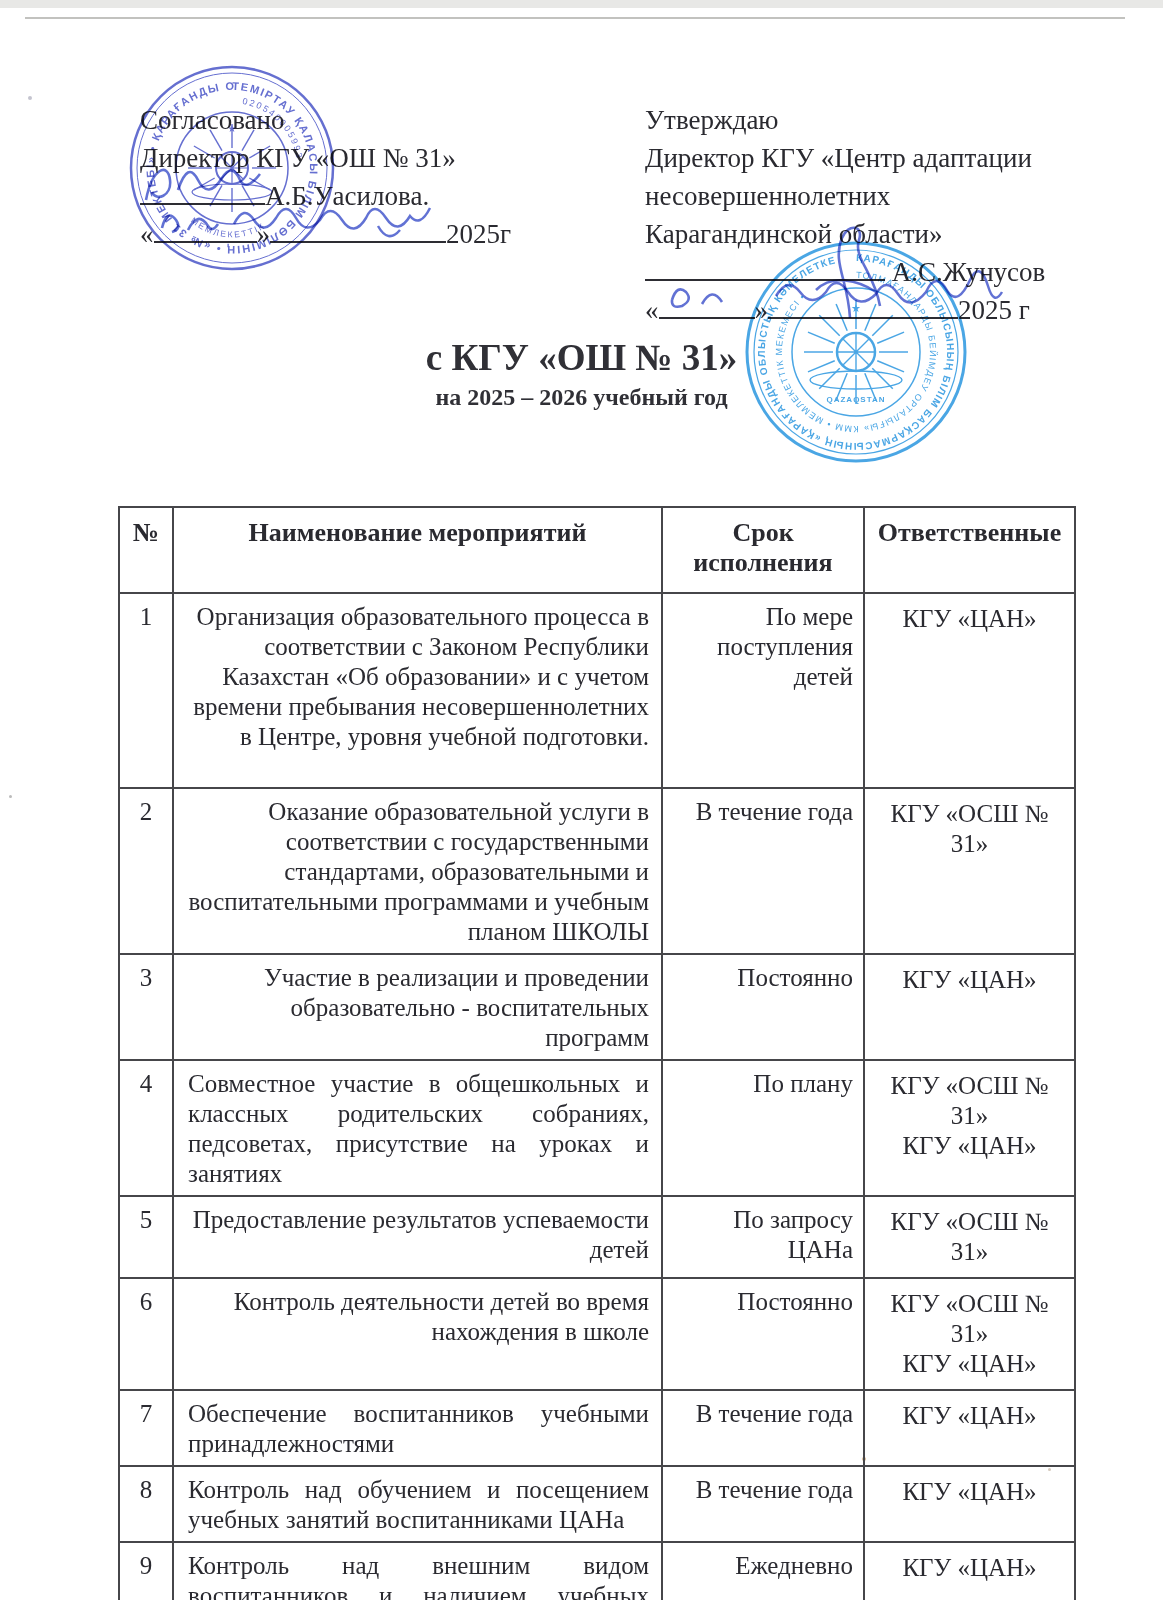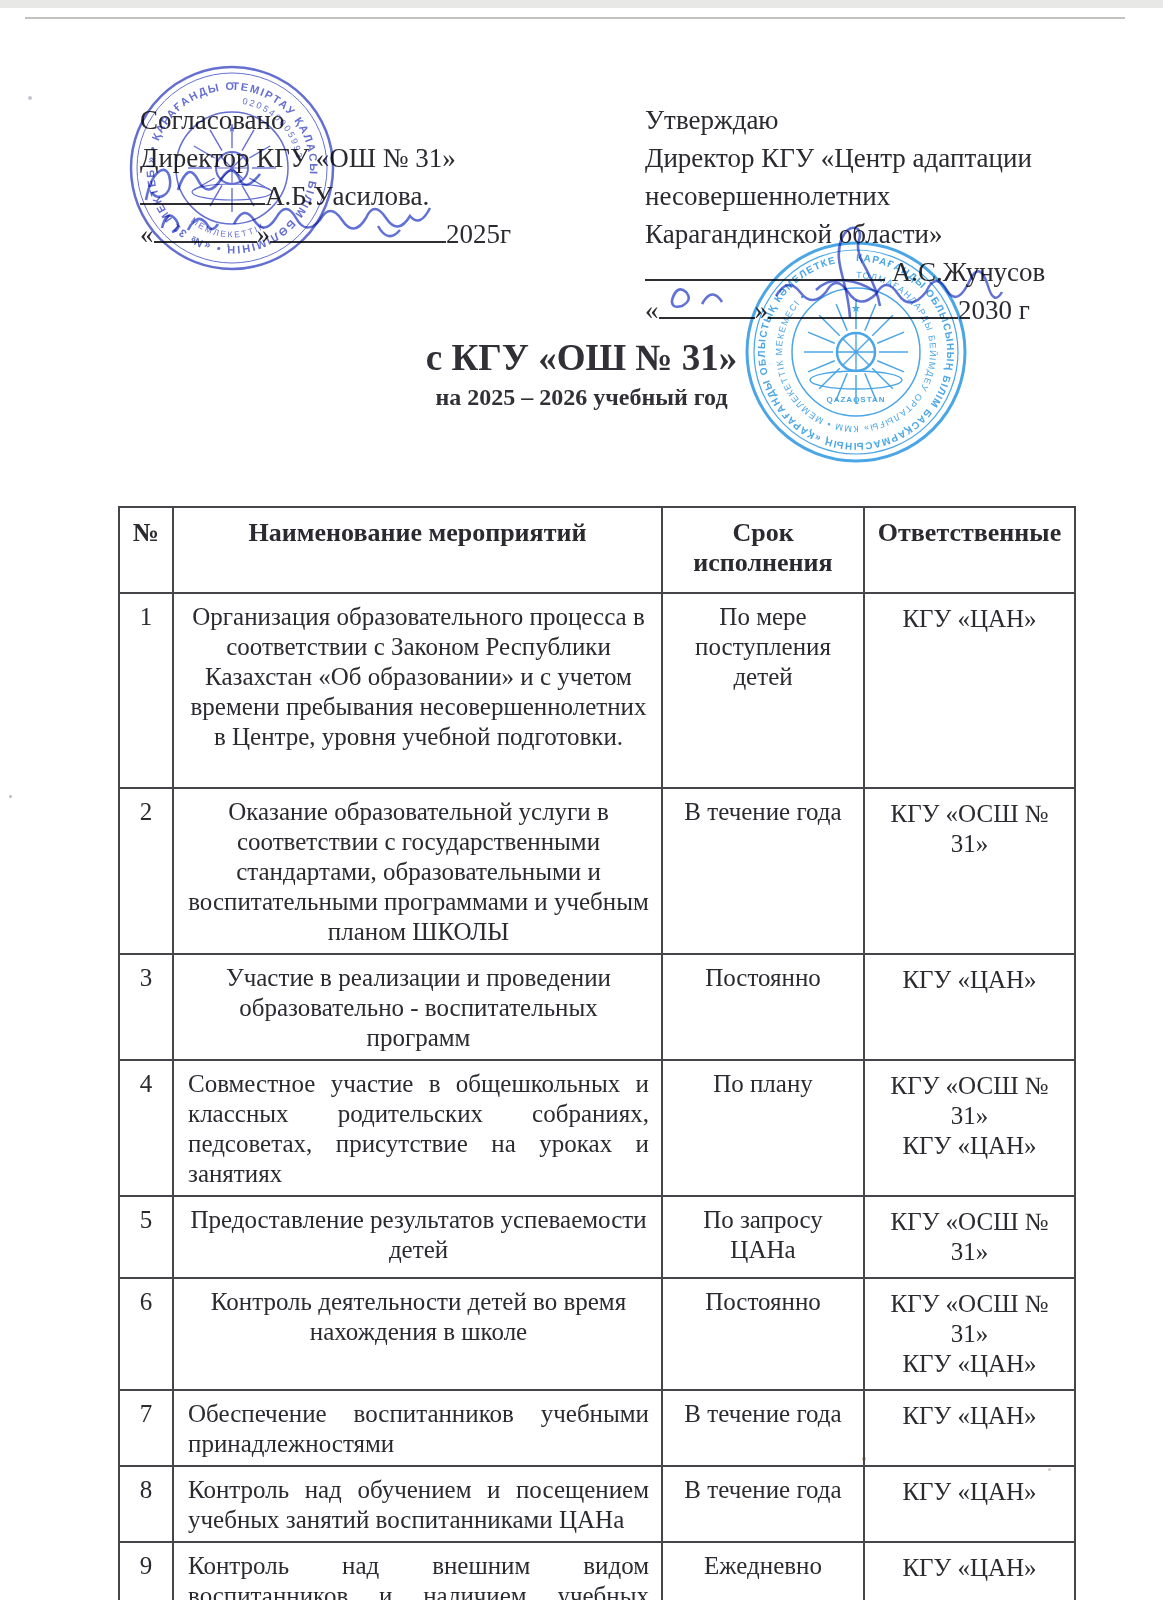--- a/index.html
+++ b/index.html
@@ -36,23 +36,23 @@
   table.plan{
     position:absolute;left:118px;top:498px;width:956px;
     border-collapse:collapse;table-layout:fixed;
   }
   table.plan th,table.plan td{
     border:2px solid #46464a;vertical-align:top;
     font-size:25px;line-height:30px;
   }
   table.plan th{font-weight:bold;text-align:center;padding:10px 4px 6px 4px;white-space:pre-line;font-size:26px;}
   td.num{text-align:center;padding:8px 2px;}
-  td.act{text-align:center;padding:8px 12px 6px 14px;}
+  td.act{text-align:right;padding:8px 12px 6px 14px;}
   td.act.justify{text-align:justify;}
-  td.term{text-align:center;padding:8px 10px;white-space:pre-line;}
+  td.term{text-align:right;padding:8px 10px;white-space:pre-line;}
   td.resp{text-align:center;padding:10px 20px;font-size:23px;line-height:30px;white-space:pre-line;}
 
   
   .stamp{position:absolute;pointer-events:none;mix-blend-mode:multiply;opacity:.85;}
   .stamp-left{left:127px;top:55px;}
   .stamp-right{left:743px;top:231px;}
 
   
   .ink{position:absolute;pointer-events:none;mix-blend-mode:multiply;}
 </style>
@@ -80,21 +80,21 @@
 
   <div class="hdr hdr-right">
     <div>Утверждаю</div>
     <div>Директор КГУ «Центр адаптации</div>
     <div>несовершеннолетних</div>
     <div>Карагандинской области»</div>
     <div>
       <span class="blank w243"></span> <span>А.С.Жунусов</span>
     </div>
     <div>
-      <span>«</span><span class="blank w97"></span><span>»</span><span class="blank w192"></span><span>2030 г</span>
+      <span>«</span><span class="blank w97"></span><span>»</span><span class="blank w192"></span><span>2025 г</span>
     </div>
   </div>
 
   <div class="title-block">
     <div class="t3">с КГУ «ОШ № 31»</div>
     <div class="t4">на 2025 – 2026 учебный год</div>
   </div>
 
   <table class="plan">
     <colgroup>

